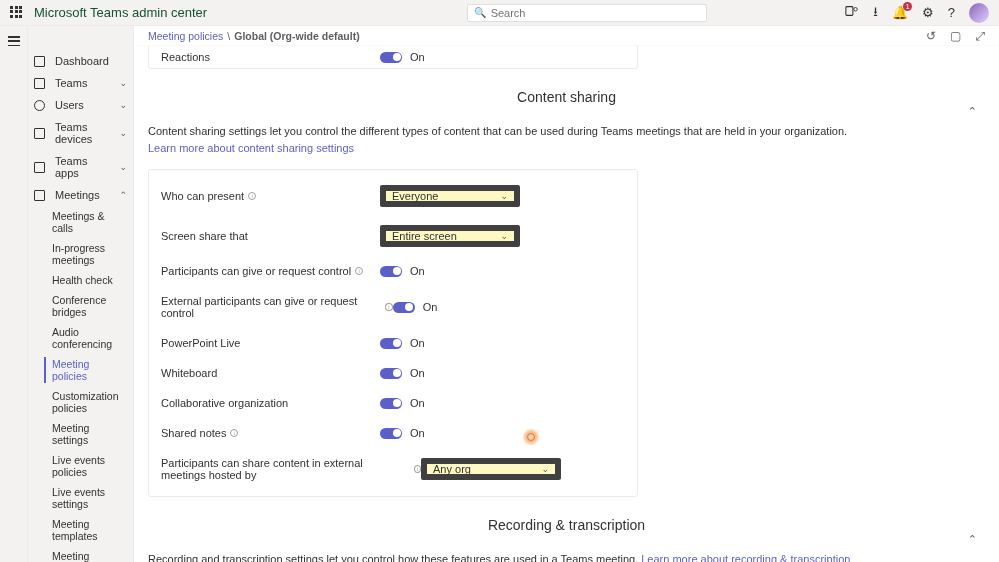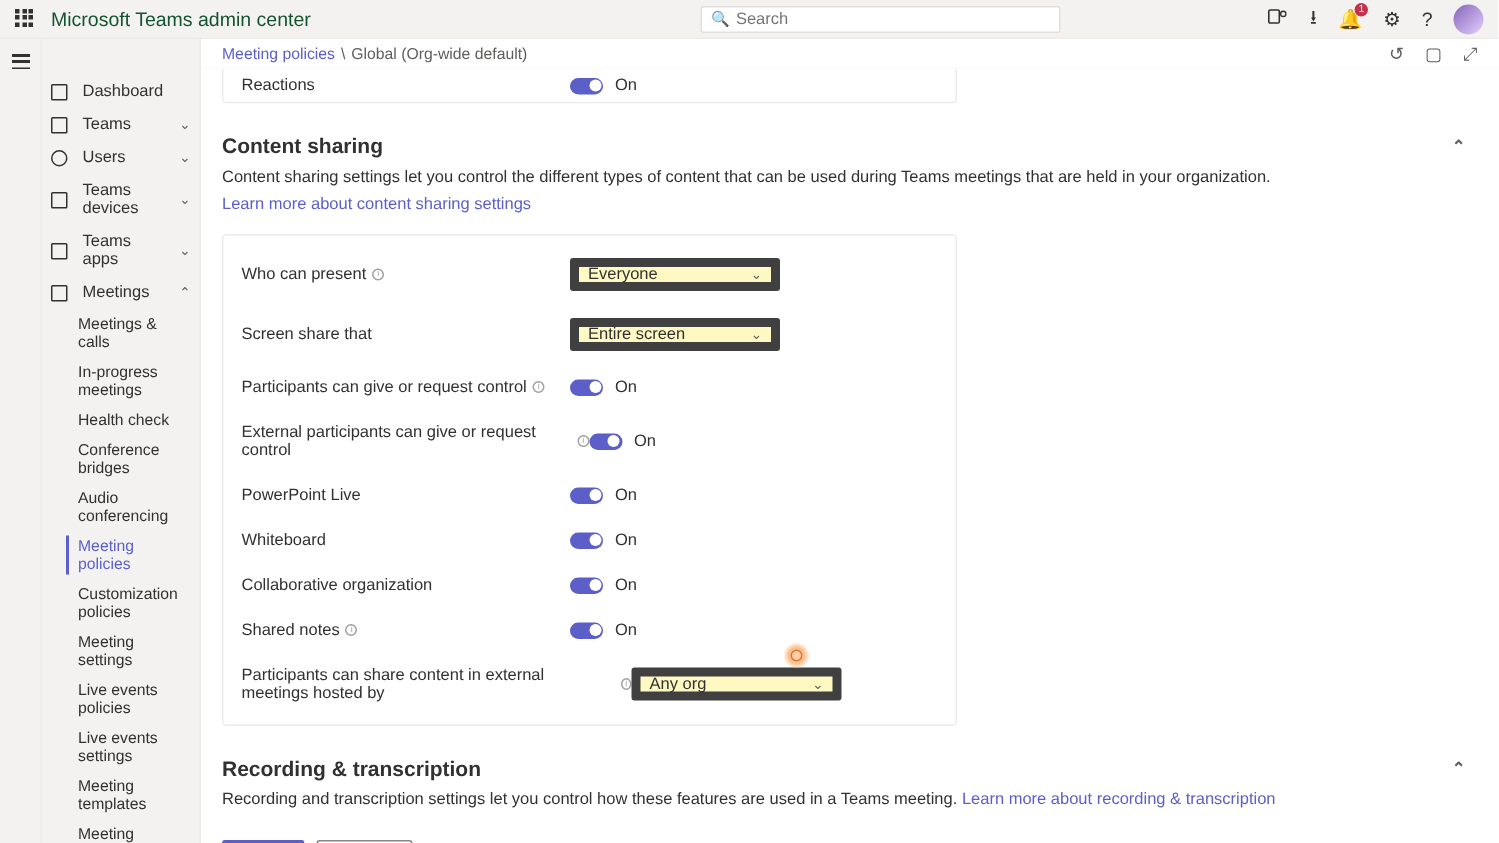--- a/index.html
+++ b/index.html
@@ -31,32 +31,32 @@
 .nav-icon.round { border-radius: 50%; }
 .sub-items { padding-left: 6px; }
 .sub-item { padding: 4px 6px 4px 18px; font-size: 10.5px; cursor: pointer; color: #323130; }
 .sub-item.active { color: #5b5fc7; position: relative; }
 .sub-item.active::before { content: ''; position: absolute; left: 10px; top: 3px; bottom: 3px; width: 2px; background: #5b5fc7; }
 
 .main { flex: 1; display: flex; flex-direction: column; overflow: hidden; }
 .crumb-bar { height: 20px; display: flex; align-items: center; padding: 0 14px; border-bottom: 1px solid #faf9f8; }
 .crumb-link { color: #5b5fc7; font-size: 10.5px; }
 .crumb-sep { margin: 0 4px; color: #605e5c; font-size: 10.5px; }
-.crumb-current { color: #605e5c; font-size: 10.5px; }
+.crumb-current { color: #605e5c; font-size: 10.5px; font-weight: bold; }
 .crumb-actions { margin-left: auto; display: flex; gap: 14px; color: #605e5c; font-size: 12px; }
 
 .content { flex: 1; overflow-y: auto; padding: 0 14px 8px; }
 .prev-row { border: 1px solid #edebe9; border-top: none; padding: 5px 12px; width: 490px; display: flex; align-items: center; margin-left: 0; border-radius: 0 0 3px 3px; }
 .prev-label { font-size: 11px; color: #323130; }
 .toggle-wrap { margin-left: auto; display: flex; align-items: center; gap: 8px; width: 245px; }
 .toggle { width: 22px; height: 11px; background: #5b5fc7; border-radius: 6px; position: relative; }
 .toggle::after { content: ''; position: absolute; right: 1.5px; top: 1.5px; width: 8px; height: 8px; background: #fff; border-radius: 50%; }
 .toggle-label { font-size: 11px; }
 
-.section-title { font-size: 14px; font-weight: 700; margin: 20px 0 6px; display: flex; align-items: center; }
+.section-title { font-size: 14px; font-weight: 400; margin: 20px 0 6px; display: flex; align-items: center; flex-direction: column; }
 .section-chev { margin-left: auto; font-size: 11px; color: #605e5c; padding-right: 8px; }
 .section-desc { font-size: 11px; color: #323130; line-height: 1.4; margin-bottom: 2px; }
 .section-link { font-size: 11px; color: #5b5fc7; text-decoration: none; }
 
 .card { border: 1px solid #edebe9; border-radius: 3px; width: 490px; margin-top: 14px; padding: 6px 0; }
 .setting-row { display: flex; align-items: center; padding: 9px 12px; }
 .setting-label { font-size: 11px; color: #323130; display: flex; align-items: center; gap: 4px; }
 .info-icon { width: 8px; height: 8px; border: 1px solid #a19f9d; border-radius: 50%; font-size: 6px; color: #a19f9d; display: inline-flex; align-items: center; justify-content: center; }
 .setting-control { margin-left: auto; width: 245px; }
 .dropdown { width: 140px; height: 22px; border: 6px solid #404040; border-radius: 2px; display: flex; align-items: center; padding: 0 6px; font-size: 11px; background: #fef9c3; position: relative; }

